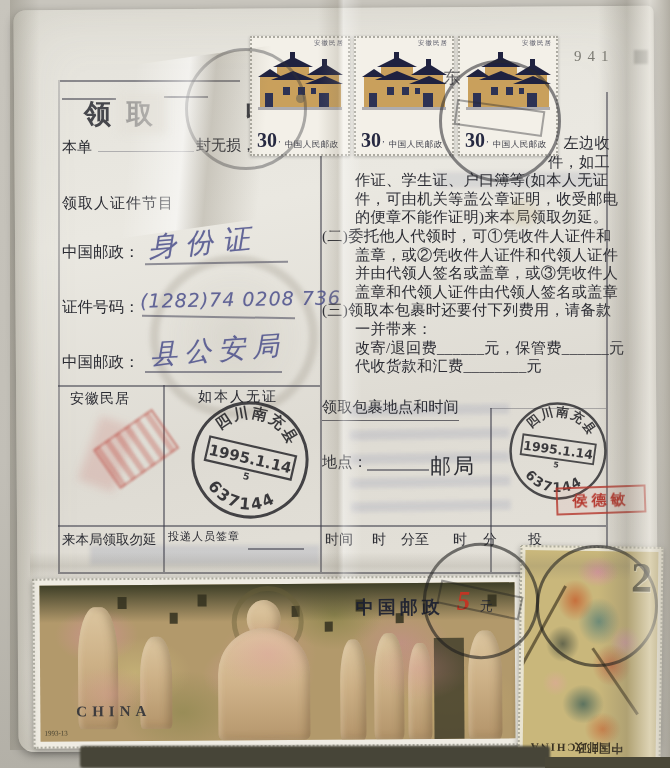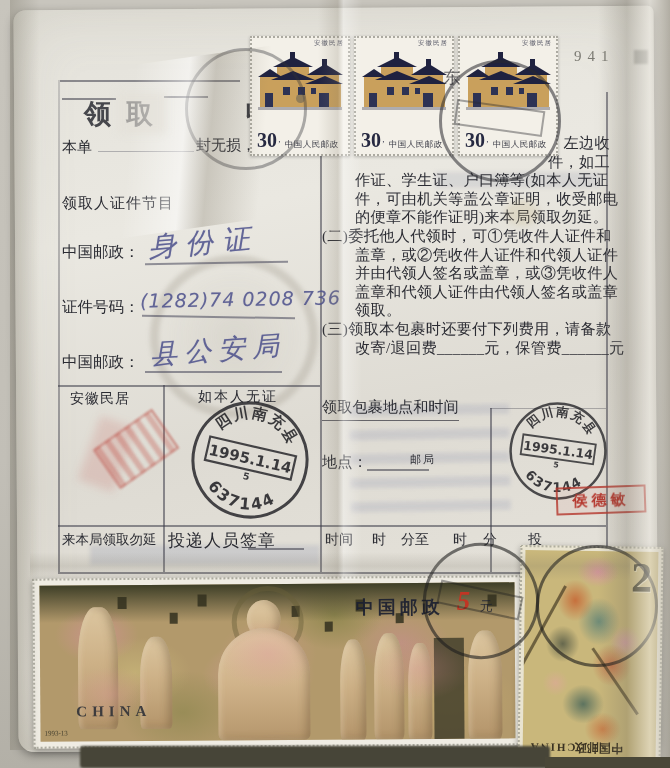--- a/index.html
+++ b/index.html
@@ -112,46 +112,47 @@
   <div class="txt" style="left:62px;top:242px;font-size:15.5px;">中国邮政：</div>
   <div class="txt" style="left:62px;top:297px;font-size:15.5px;">证件号码：</div>
   <div class="txt" style="left:62px;top:352px;font-size:15.5px;">中国邮政：</div>
   <div class="hand" style="left:148px;top:224px;font-size:28px;letter-spacing:9px;transform:rotate(-5deg);">身份证</div>
   <div class="hand" style="left:140px;top:288px;font-size:19px;letter-spacing:1px;transform:rotate(-1deg);">(1282)74 0208 736</div>
   <div class="hand" style="left:150px;top:332px;font-size:27px;letter-spacing:7px;transform:rotate(-4deg);">县公安局</div>
 
   <div class="txt" style="left:70px;top:390px;font-size:14px;letter-spacing:1px;">安徽民居</div>
   <div class="txt" style="left:198px;top:388px;font-size:14px;letter-spacing:2px;">如本人无证</div>
   <div class="txt" style="left:62px;top:531px;font-size:13.5px;">来本局领取勿延</div>
-  <div class="txt" style="left:168px;top:529px;font-size:17px;letter-spacing:1px;">投递人员签章</div>
+  <div class="txt" style="left:168px;top:529px;font-size:11px;letter-spacing:1px;">投递人员签章</div>
   <div class="txt" style="left:325px;top:531px;font-size:14px;">时间</div>
   <div class="txt" style="left:372px;top:531px;font-size:14px;">时</div>
   <div class="txt" style="left:401px;top:531px;font-size:14px;">分至</div>
   <div class="txt" style="left:453px;top:531px;font-size:14px;">时</div>
   <div class="txt" style="left:483px;top:531px;font-size:14px;">分</div>
   <div class="txt" style="left:528px;top:531px;font-size:14px;">投</div>
 
   <div class="instr">
     <div class="r">左边收</div>
     <div class="r">件，如工</div>
     <div class="ind">作证、学生证、户口簿等(如本人无证</div>
     <div class="ind">件，可由机关等盖公章证明，收受邮电</div>
     <div class="ind">的便章不能作证明)来本局领取勿延。</div>
     <div>(二)委托他人代领时，可①凭收件人证件和</div>
     <div class="ind">盖章，或②凭收件人证件和代领人证件</div>
     <div class="ind">并由代领人签名或盖章，或③凭收件人</div>
     <div class="ind">盖章和代领人证件由代领人签名或盖章</div>
-    <div class="ind">领取。</div>
     <div>(三)领取本包裹时还要付下列费用，请备款</div>
+    <div class="ind">一并带来：</div>
     <div class="ind">改寄/退回费______元，保管费______元</div>
+    <div class="ind">代收货款和汇费________元</div>
   </div>
 
   <div class="txt" style="left:322px;top:397px;font-size:15.2px;border-bottom:1.5px solid rgba(50,50,60,.7);padding-bottom:2px;">领取包裹地点和时间</div>
   <div class="txt" style="left:322px;top:452px;font-size:15.2px;">地点：</div>
-  <div class="txt" style="left:410px;top:452px;font-size:11px;letter-spacing:2px;">邮局</div>
+  <div class="txt" style="left:430px;top:452px;font-size:21px;letter-spacing:2px;">邮局</div>
 
   <div class="stampT" style="left:250px;">
     <div class="ttl">安徽民居</div>
     <svg width="86" height="62" viewBox="0 0 86 62">
       <g fill="#c9a05c">
           <rect x="3" y="26" width="20" height="30"></rect>
           <rect x="20" y="16" width="32" height="13"></rect>
           <rect x="18" y="29" width="36" height="27"></rect>
           <rect x="52" y="24" width="30" height="9"></rect>
           <rect x="50" y="33" width="34" height="23"></rect>

